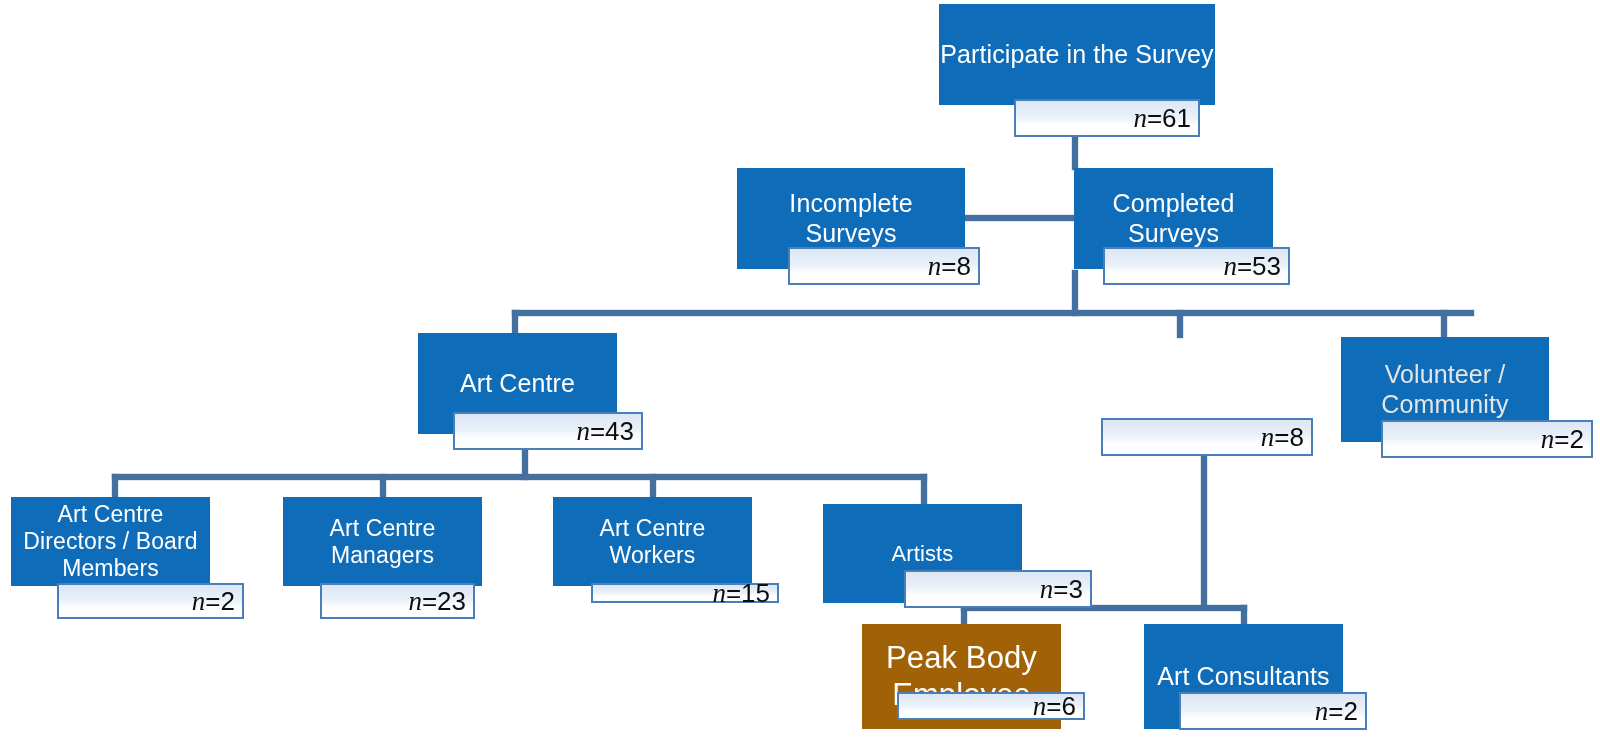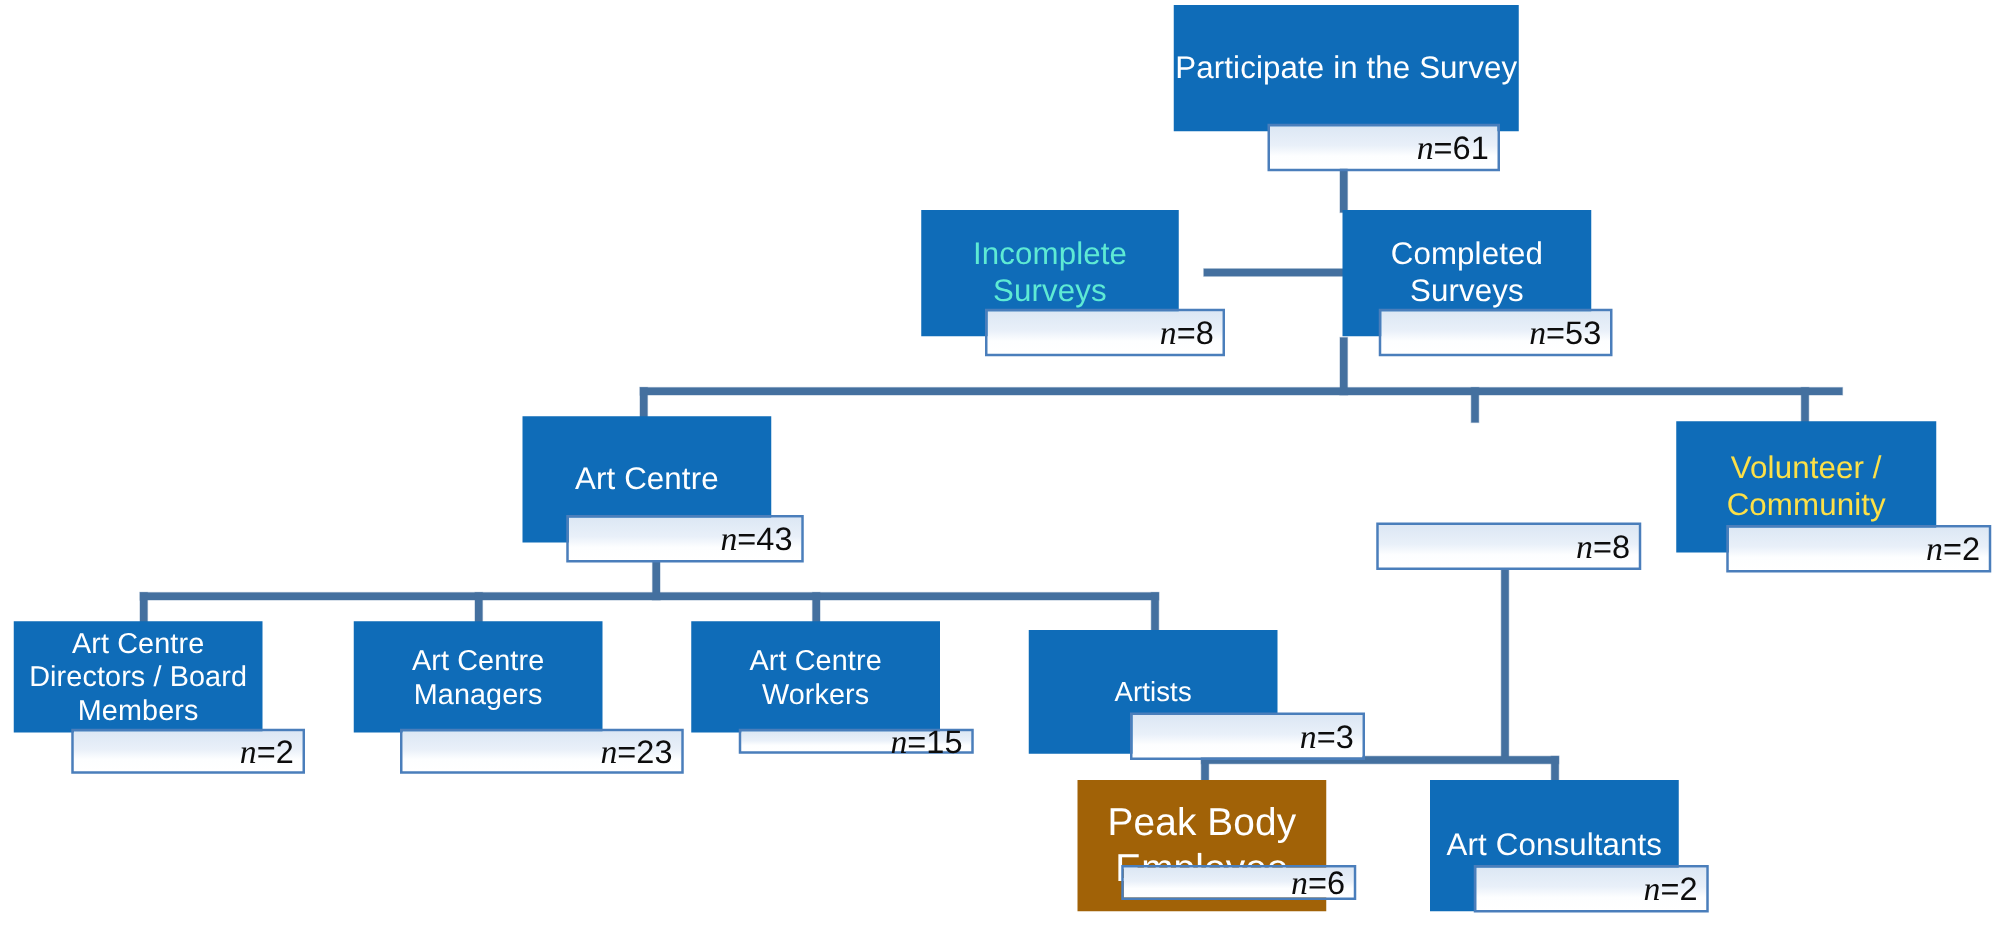--- a/index.html
+++ b/index.html
@@ -88,32 +88,32 @@
     <div class="conn v" style="left: 380px; top: 474px; width: 6px; height: 26px; background: rgb(68, 112, 159);"></div>
     <div class="conn v" style="left: 650px; top: 474px; width: 6px; height: 26px; background: rgb(68, 112, 159);"></div>
     <div class="conn v" style="left: 921px; top: 474px; width: 6px; height: 32px; background: rgb(68, 112, 159);"></div>
     <div class="conn v" style="left: 1201px; top: 455px; width: 6px; height: 153px; background: rgb(68, 112, 159);"></div>
     <div class="conn h" style="left: 961px; top: 605px; width: 286px; height: 6px; background: rgb(68, 112, 159);"></div>
     <div class="conn v" style="left: 961px; top: 605px; width: 6px; height: 22px; background: rgb(68, 112, 159);"></div>
     <div class="conn v" style="left: 1241px; top: 605px; width: 6px; height: 22px; background: rgb(68, 112, 159);"></div>
     <div class="node" style="left: 939px; top: 4px; width: 276px; height: 101px; font-size: 25px; background: rgb(15, 108, 184); color: rgb(255, 255, 255);">
       <span class="label">Participate in the Survey</span>
     </div>
-    <div class="node" style="left: 737px; top: 168px; width: 206px; height: 101px; font-size: 25px; background: rgb(15, 108, 184); color: #5eead4;">
+    <div class="node" style="left: 737px; top: 168px; width: 228px; height: 101px; font-size: 25px; background: rgb(15, 108, 184); color: #ffffff;">
       <span class="label">Incomplete
 Surveys</span>
     </div>
     <div class="node" style="left: 1074px; top: 168px; width: 199px; height: 101px; font-size: 25px; background: rgb(15, 108, 184); color: rgb(255, 255, 255);">
       <span class="label">Completed
 Surveys</span>
     </div>
     <div class="node" style="left: 418px; top: 333px; width: 199px; height: 101px; font-size: 25px; background: rgb(15, 108, 184); color: rgb(255, 255, 255);">
       <span class="label">Art Centre</span>
     </div>
-    <div class="node" style="left: 1341px; top: 337px; width: 208px; height: 105px; font-size: 25px; background: rgb(15, 108, 184); color: #fde047;">
+    <div class="node" style="left: 1341px; top: 337px; width: 208px; height: 105px; font-size: 25px; background: rgb(15, 108, 184); color: #e5e5e5;">
       <span class="label">Volunteer /
 Community</span>
     </div>
     <div class="node" style="left: 11px; top: 497px; width: 199px; height: 89px; font-size: 23px; background: rgb(15, 108, 184); color: rgb(255, 255, 255);">
       <span class="label">Art Centre
 Directors / Board
 Members</span>
     </div>
     <div class="node" style="left: 283px; top: 497px; width: 199px; height: 89px; font-size: 23px; background: rgb(15, 108, 184); color: rgb(255, 255, 255);">
       <span class="label">Art Centre
@@ -147,21 +147,21 @@
     </div>
     <div class="nbox" style="left: 1101px; top: 418px; width: 212px; height: 38px; border-color: rgb(74, 126, 187);">
       <span class="nval"><i>n</i><span>=8</span></span>
     </div>
     <div class="nbox" style="left: 1381px; top: 420px; width: 212px; height: 38px; border-color: rgb(74, 126, 187);">
       <span class="nval"><i>n</i><span>=2</span></span>
     </div>
     <div class="nbox" style="left: 57px; top: 583px; width: 187px; height: 36px; border-color: rgb(74, 126, 187);">
       <span class="nval"><i>n</i><span>=2</span></span>
     </div>
-    <div class="nbox" style="left: 320px; top: 583px; width: 227px; height: 36px; border-color: rgb(74, 126, 187);">
+    <div class="nbox" style="left: 320px; top: 583px; width: 155px; height: 36px; border-color: rgb(74, 126, 187);">
       <span class="nval"><i>n</i><span>=23</span></span>
     </div>
     <div class="nbox" style="left: 591px; top: 583px; width: 188px; height: 20px; border-color: rgb(74, 126, 187);">
       <span class="nval"><i>n</i><span>=15</span></span>
     </div>
     <div class="nbox" style="left: 904px; top: 570px; width: 188px; height: 38px; border-color: rgb(74, 126, 187);">
       <span class="nval"><i>n</i><span>=3</span></span>
     </div>
     <div class="nbox" style="left: 897px; top: 692px; width: 188px; height: 28px; border-color: rgb(74, 126, 187);">
       <span class="nval"><i>n</i><span>=6</span></span>

